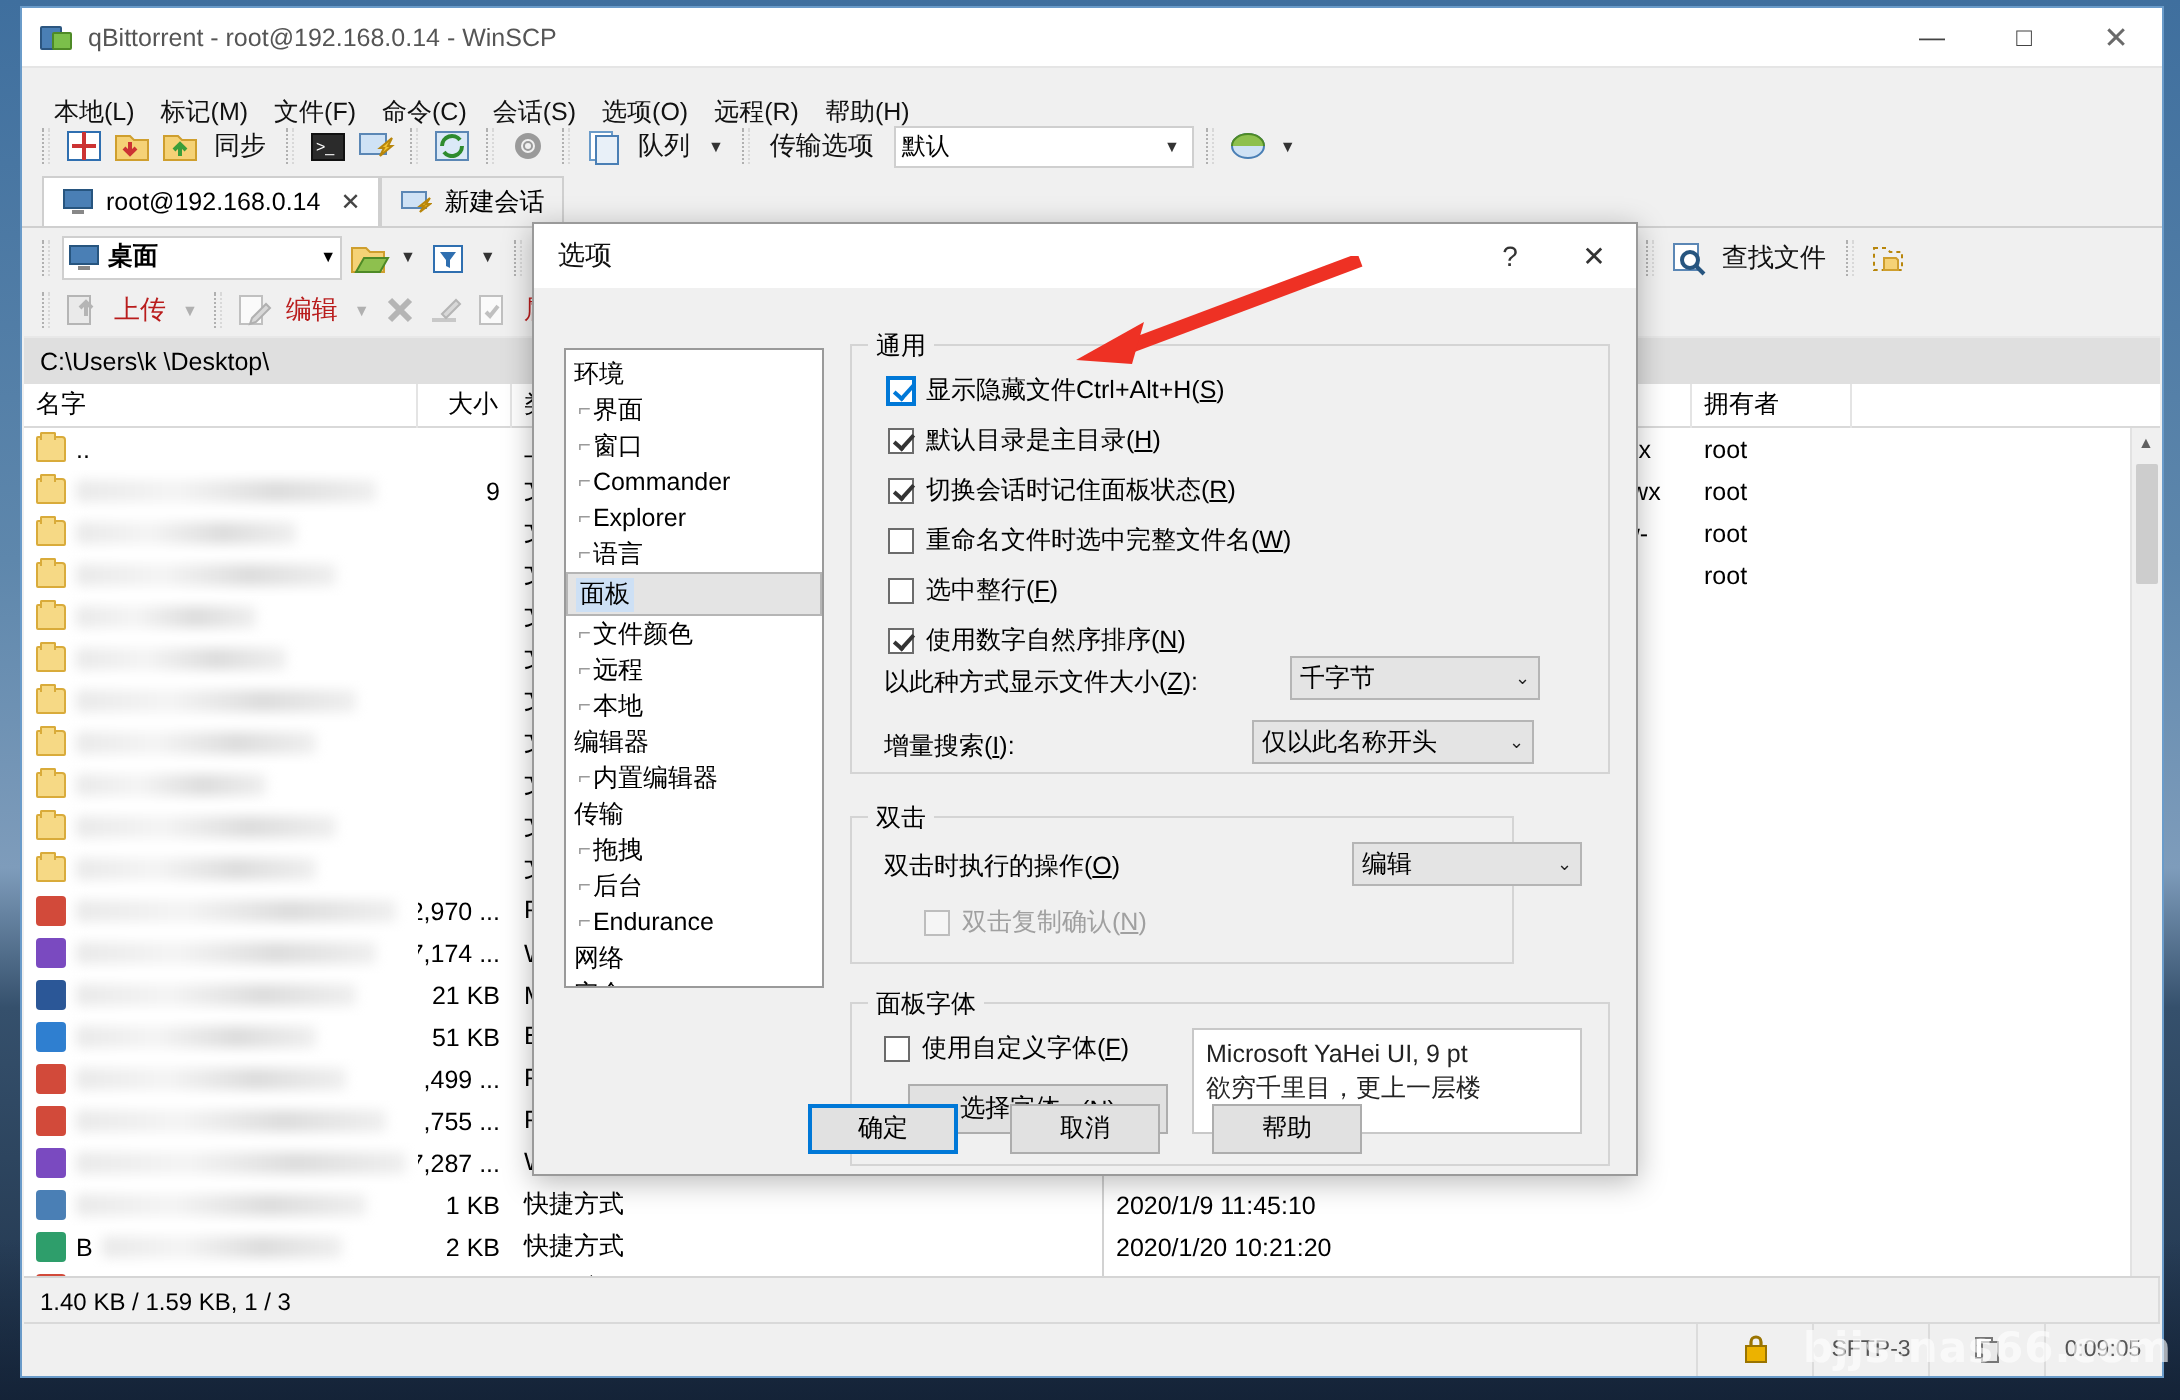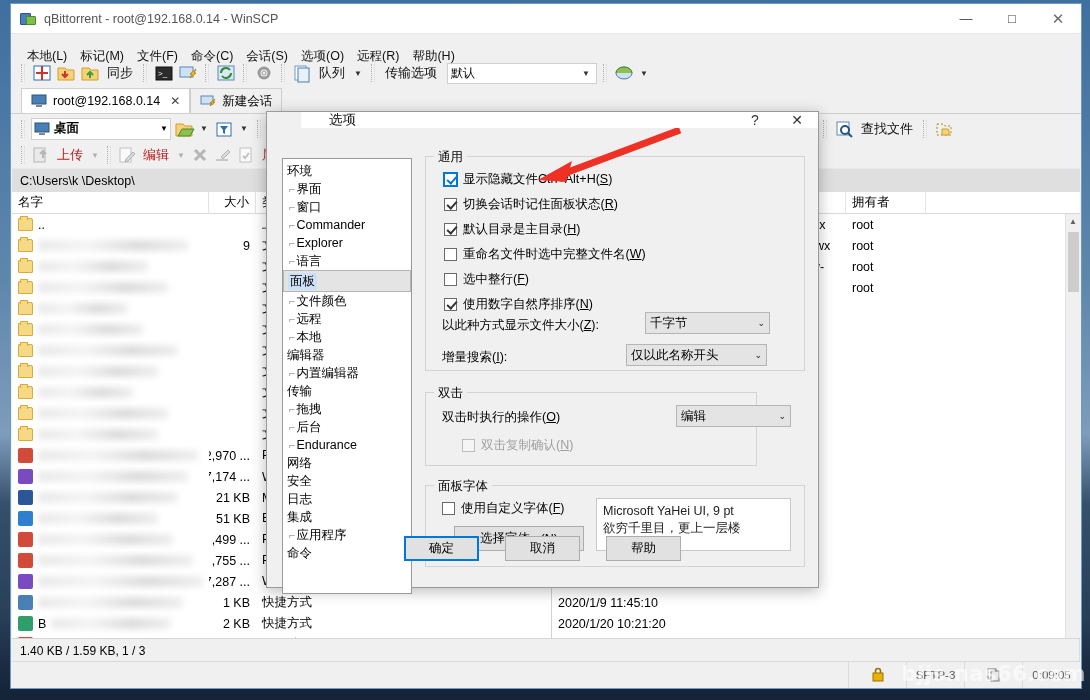--- a/index.html
+++ b/index.html
@@ -91,28 +91,28 @@
              border-top:1px solid #d5d5d5;display:flex;align-items:center;font-size:12px;}
   .statusbar .seg{height:24px;display:flex;align-items:center;padding:0 8px;border-right:1px solid #dcdcdc;}
   .botbar{position:absolute;left:1px;right:1px;bottom:1px;height:26px;background:#f0f0f0;
           border-top:1px solid #d9d9d9;display:flex;align-items:center;justify-content:flex-end;font-size:11.5px;}
   .botbar .seg{height:26px;min-width:58px;display:flex;align-items:center;justify-content:center;
                padding:0 8px;border-left:1px solid #dcdcdc;color:#555;}
 
   
   .dlg{position:absolute;left:266px;top:111px;width:553px;height:477px;background:#f0f0f0;
        border:1px solid #9a9a9a;box-shadow:0 3px 14px rgba(0,0,0,.28);}
-  .dlg-title{height:16px;background:#fff;display:flex;align-items:center;padding-left:28px;
-             font-size:13.5px;color:#111;margin-left:34px;}
+  .dlg-title{height:32px;background:#fff;display:flex;align-items:center;padding-left:12px;
+             font-size:13.5px;color:#111;}
   .dlg-title .ctl{margin-left:auto;display:flex;}
   .dlg-title .ctl div{width:42px;height:32px;display:flex;align-items:center;justify-content:center;
                       font-size:14px;color:#333;}
   .dlg-body{position:relative;height:445px;}
 
-  .tree{position:absolute;left:15px;top:30px;width:130px;height:436px;background:#fff;
+  .tree{position:absolute;left:15px;top:30px;width:130px;height:320px;background:#fff;
         border:1px solid #9a9a9a;overflow:hidden;padding:3px 0 0 0;}
   .tnode{height:18px;display:flex;align-items:center;font-size:12.5px;padding-left:4px;white-space:nowrap;}
   .tnode.child{padding-left:6px;}
   .tnode .dash{color:#9a9a9a;font-size:11px;letter-spacing:-1px;margin-right:2px;}
   .tnode.sel span.lbl{background:#cde0f5;padding:0 2px;}
 
   .grp{position:absolute;border:1px solid #d4d4d4;}
   .grp > .cap{position:absolute;left:8px;top:-8px;background:#f0f0f0;padding:0 4px;font-size:12.5px;}
 
   .cbrow{display:flex;align-items:center;gap:6px;font-size:12.5px;height:20px;}
@@ -784,25 +784,25 @@
 
       <div class="grp" style="left:158px;top:28px;width:380px;height:215px">
         <div class="cap">通用</div>
         <div id="gencbs" style="position:absolute;left:18px;top:12px;">
             <div class="cbrow" style="margin-bottom: 5px;">
               <span class="cb on focus"></span>
               <span><span>显示隐藏文件Ctrl+Alt+H</span><span>(</span><span class="u">S</span><span>)</span></span>
             </div>
             <div class="cbrow" style="margin-bottom: 5px;">
               <span class="cb on"></span>
-              <span><span>切换会话时记住面板状态</span><span>(</span><span class="u">R</span><span>)</span></span>
+              <span><span>默认目录是主目录</span><span>(</span><span class="u">H</span><span>)</span></span>
             </div>
             <div class="cbrow" style="margin-bottom: 5px;">
               <span class="cb on"></span>
-              <span><span>默认目录是主目录</span><span>(</span><span class="u">H</span><span>)</span></span>
+              <span><span>切换会话时记住面板状态</span><span>(</span><span class="u">R</span><span>)</span></span>
             </div>
             <div class="cbrow" style="margin-bottom: 5px;">
               <span class="cb"></span>
               <span><span>重命名文件时选中完整文件名</span><span>(</span><span class="u">W</span><span>)</span></span>
             </div>
             <div class="cbrow" style="margin-bottom: 5px;">
               <span class="cb"></span>
               <span><span>选中整行</span><span>(</span><span class="u">F</span><span>)</span></span>
             </div>
             <div class="cbrow" style="margin-bottom: 5px;">

